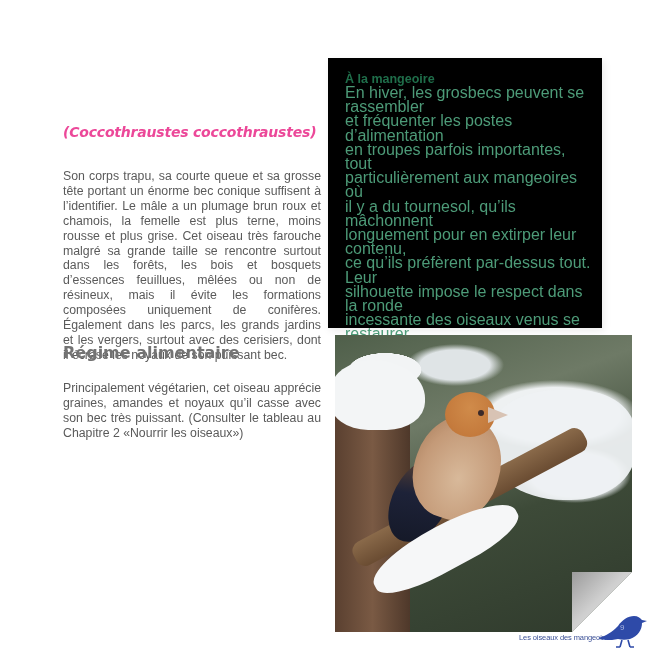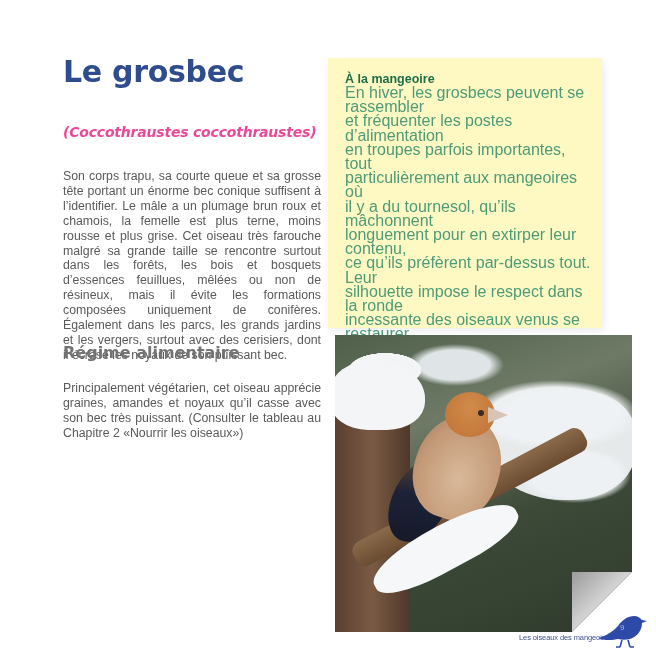--- a/index.html
+++ b/index.html
@@ -25,21 +25,21 @@
   .intro { top: 156px; }
   .section-heading {
     position: absolute; left: 63px; top: 343px;
     color: #737373; font-family: "DejaVu Sans", sans-serif;
     font-size: 16px; font-weight: bold;
   }
   .diet { top: 368px; }
 
   .sidebox {
     position: absolute; left: 328px; top: 58px; width: 274px; height: 270px;
-    background: #fef9c3;
+    background: #000000;
     box-shadow: 2px 3px 8px rgba(0,0,0,0.08);
     padding: 14px 10px 0 17px;
   }
   .sidebox-title {
     color: #1f6e4a; font-size: 12.5px; font-weight: bold; line-height: 14px;
   }
   .sidebox-text {
     color: #4d9b78; font-size: 16px; line-height: 14.2px;
     white-space: pre-line;
   }
@@ -123,21 +123,21 @@
   }
   .page-number {
     position: absolute; left: 620px; top: 623px;
     color: #aab6e0; font-size: 8px;
   }
 </style>
 </head>
 <body>
 
 <h1 class="title">
-  <span>Le grosbec</span><br>
+  <br>
 </h1>
 <div class="subtitle">(Coccothraustes coccothraustes)</div>
 
 <p class="body-text intro" lang="fr">Son corps trapu, sa courte queue et sa grosse tête portant un énorme bec conique suffisent à l’identifier. Le mâle a un plumage brun roux et chamois, la femelle est plus terne, moins rousse et plus grise. Cet oiseau très farouche malgré sa grande taille se rencontre surtout dans les forêts, les bois et bosquets d’essences feuillues, mêlées ou non de résineux, mais il évite les formations composées uniquement de conifères. Également dans les parcs, les grands jardins et les vergers, surtout avec des cerisiers, dont il écrase les noyaux de son puissant bec.</p>
 
 <h2 class="section-heading">Régime alimentaire</h2>
 <p class="body-text diet" lang="fr">Principalement végétarien, cet oiseau apprécie graines, amandes et noyaux qu’il casse avec son bec très puissant. (Consulter le tableau au Chapitre 2 «Nourrir les oiseaux»)</p>
 
 <aside class="sidebox">
   <div class="sidebox-title">À la mangeoire</div>

